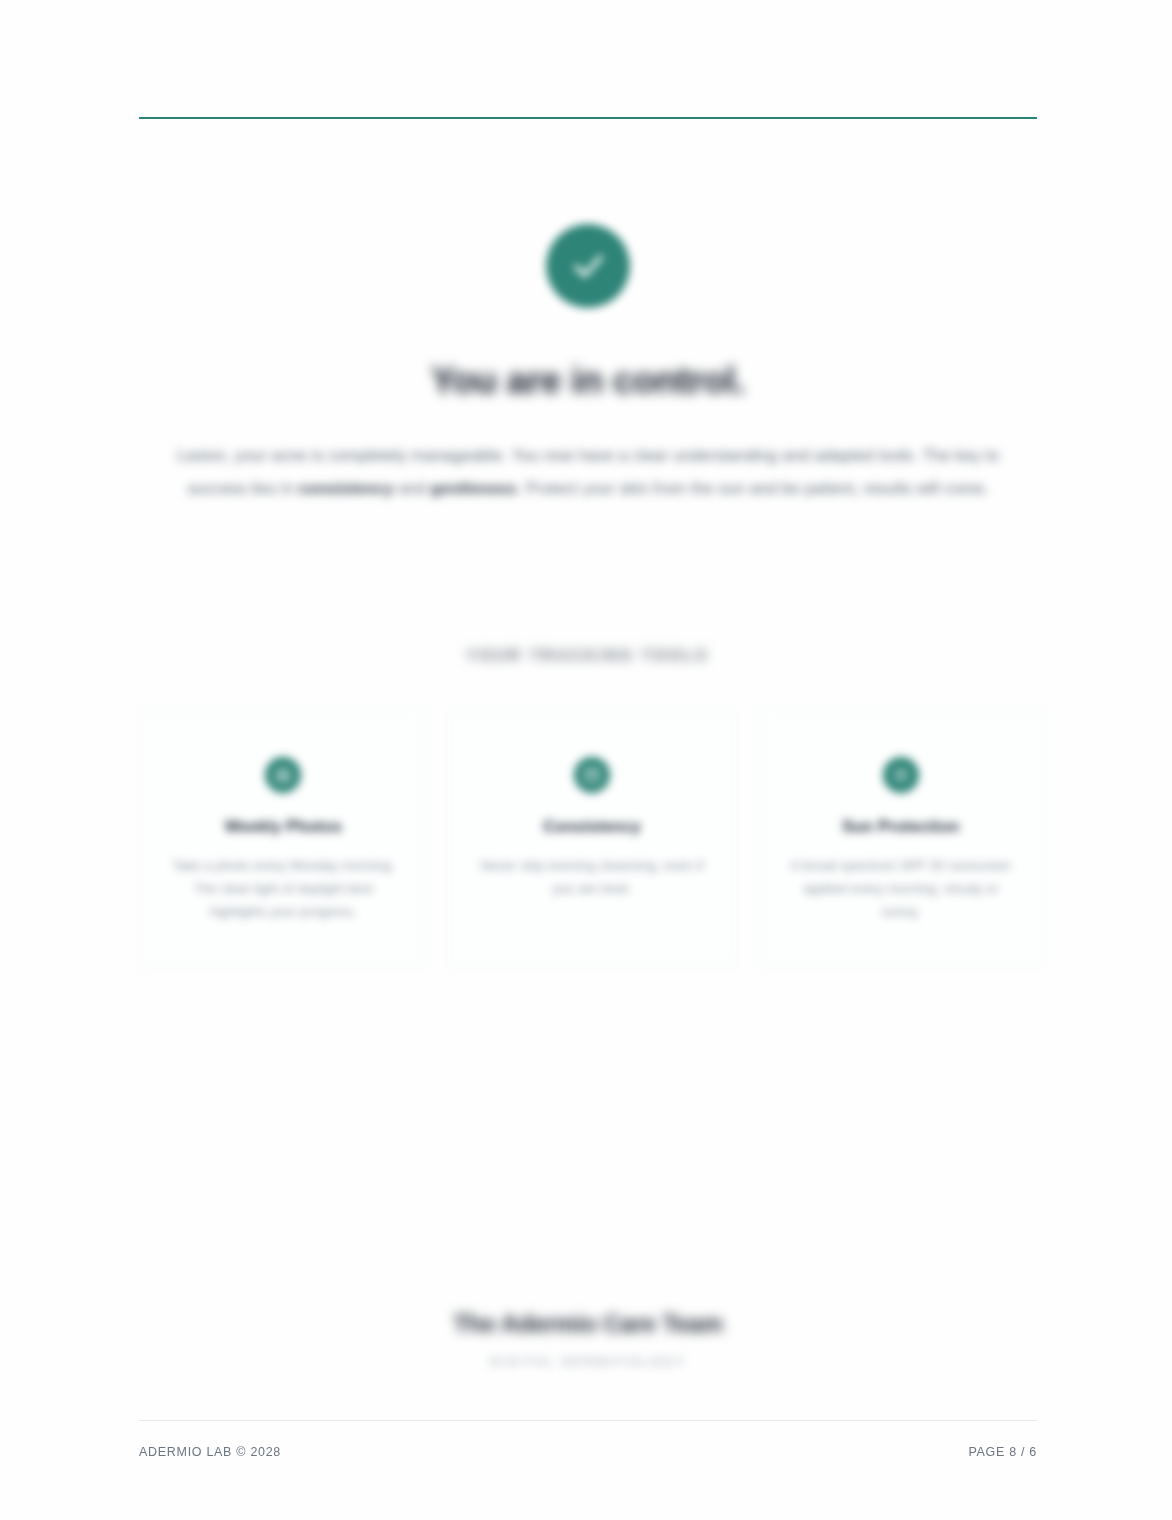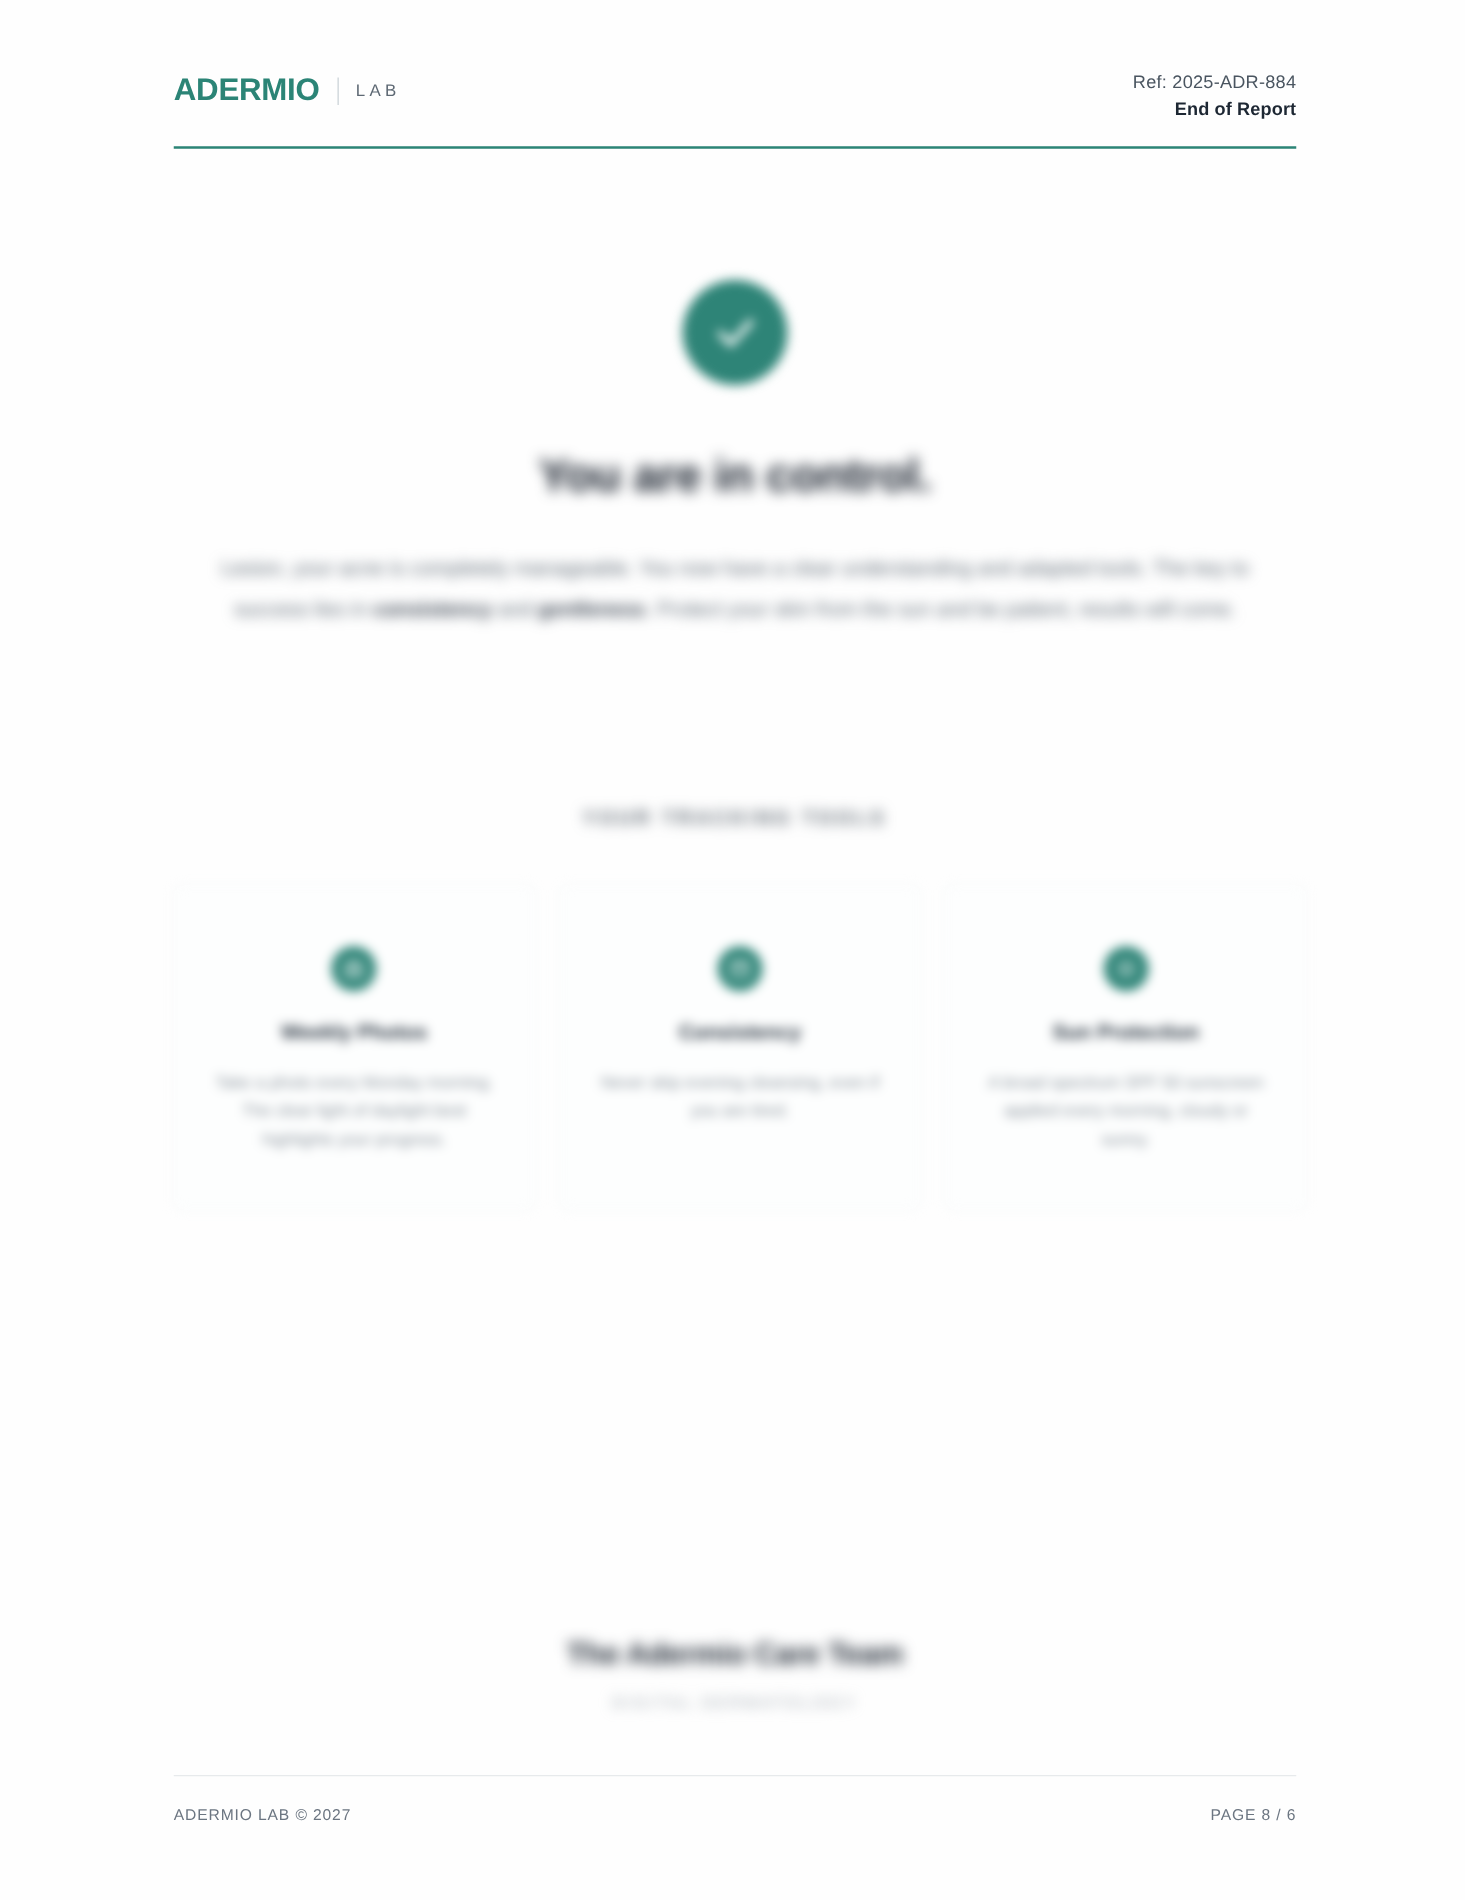--- a/index.html
+++ b/index.html
@@ -223,31 +223,20 @@
     font-size: 12.5px;
     letter-spacing: 0.7px;
     color: #6b7581;
   }
 </style>
 </head>
 <body>
 
 <div class="page">
 
-  <div class="header">
-    <div class="brand">
-      <span class="brand-name">ADERMIO</span>
-      <span class="brand-sep"></span>
-      <span class="brand-sub">LAB</span>
-    </div>
-    <div class="header-right">
-      <div class="ref-line">Ref: 2025-ADR-884</div>
-      <div class="report-state">End of Report</div>
-    </div>
-  </div>
   <div class="header-rule"></div>
 
   <div class="hero">
 
     <div class="seal redacted-soft">
       <svg width="40" height="40" viewBox="0 0 24 24" aria-hidden="true">
         <path d="M5 12.5 L10 17.5 L19.5 7" fill="none" stroke="#ffffff" stroke-width="2.6" stroke-linecap="round" stroke-linejoin="round"></path>
       </svg>
     </div>
 
@@ -309,17 +298,17 @@
 
   </div>
 
   <div class="signoff">
     <div class="signoff-name redacted-strong">The Adermio Care Team</div>
     <div class="signoff-role redacted">DIGITAL DERMATOLOGY</div>
   </div>
 
   <div class="footer-rule"></div>
   <div class="footer">
-    <span>ADERMIO LAB © 2027</span>
+    <span>ADERMIO LAB © 2028</span>
     <span>PAGE 8 / 6</span>
   </div>
 
 </div>
 
 </body></html>

